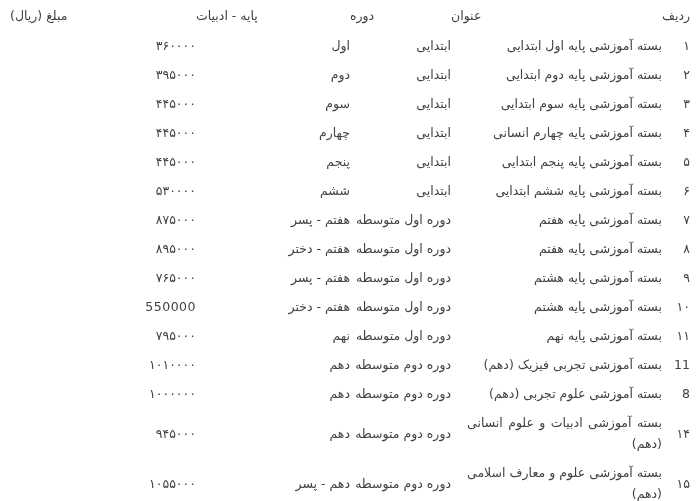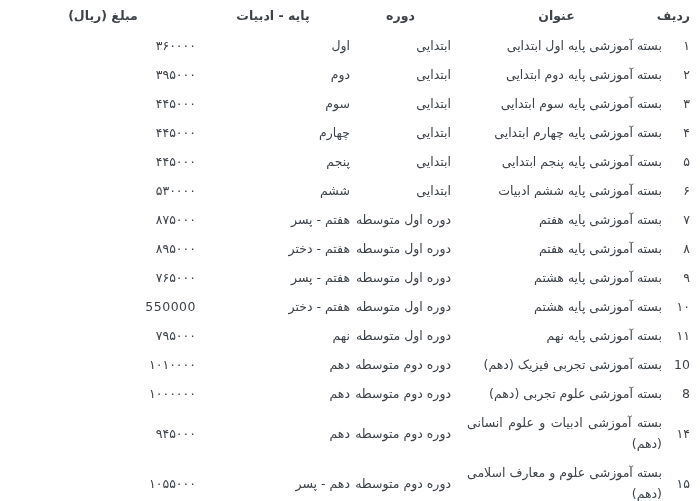--- a/index.html
+++ b/index.html
@@ -24,22 +24,22 @@
     border: none;
     color: #3d4349;
     font-size: 12.5px;
   }
   col.c-radif   { width: 28px;  }
   col.c-onvan   { width: 211px; }
   col.c-dore    { width: 101px; }
   col.c-paye    { width: 154px; }
   col.c-mablagh { width: 186px; }
   th {
-    font-weight: 700;
-    text-align: center;
+    font-weight: 400;
+    text-align: left;
     vertical-align: middle;
     padding: 6px 0 8px 0;
     white-space: nowrap;
     overflow: visible;
   }
   td {
     text-align: right;
     vertical-align: middle;
     padding: 4px 0;
     line-height: 21px;
@@ -93,35 +93,35 @@
         </tr>
         <tr>
           <td class="cell-radif">۳</td>
           <td class="cell-onvan">بسته آموزشی پایه سوم ابتدایی</td>
           <td class="cell-dore">ابتدایی</td>
           <td class="cell-paye">سوم</td>
           <td class="cell-mablagh">۴۴۵۰۰۰</td>
         </tr>
         <tr>
           <td class="cell-radif">۴</td>
-          <td class="cell-onvan">بسته آموزشی پایه چهارم ابتدایی</td>
+          <td class="cell-onvan">بسته آموزشی پایه چهارم انسانی</td>
           <td class="cell-dore">ابتدایی</td>
           <td class="cell-paye">چهارم</td>
           <td class="cell-mablagh">۴۴۵۰۰۰</td>
         </tr>
         <tr>
           <td class="cell-radif">۵</td>
           <td class="cell-onvan">بسته آموزشی پایه پنجم ابتدایی</td>
           <td class="cell-dore">ابتدایی</td>
           <td class="cell-paye">پنجم</td>
           <td class="cell-mablagh">۴۴۵۰۰۰</td>
         </tr>
         <tr>
           <td class="cell-radif">۶</td>
-          <td class="cell-onvan">بسته آموزشی پایه ششم ادبیات</td>
+          <td class="cell-onvan">بسته آموزشی پایه ششم ابتدایی</td>
           <td class="cell-dore">ابتدایی</td>
           <td class="cell-paye">ششم</td>
           <td class="cell-mablagh">۵۳۰۰۰۰</td>
         </tr>
         <tr>
           <td class="cell-radif">۷</td>
           <td class="cell-onvan">بسته آموزشی پایه هفتم</td>
           <td class="cell-dore">دوره اول متوسطه</td>
           <td class="cell-paye">هفتم - پسر</td>
           <td class="cell-mablagh">۸۷۵۰۰۰</td>
@@ -148,21 +148,21 @@
           <td class="cell-mablagh">550000</td>
         </tr>
         <tr>
           <td class="cell-radif">۱۱</td>
           <td class="cell-onvan">بسته آموزشی پایه نهم</td>
           <td class="cell-dore">دوره اول متوسطه</td>
           <td class="cell-paye">نهم</td>
           <td class="cell-mablagh">۷۹۵۰۰۰</td>
         </tr>
         <tr>
-          <td class="cell-radif">10</td>
+          <td class="cell-radif">11</td>
           <td class="cell-onvan">بسته آموزشی تجربی فیزیک (دهم)</td>
           <td class="cell-dore">دوره دوم متوسطه</td>
           <td class="cell-paye">دهم</td>
           <td class="cell-mablagh">۱۰۱۰۰۰۰</td>
         </tr>
         <tr>
           <td class="cell-radif">8</td>
           <td class="cell-onvan">بسته آموزشی علوم تجربی (دهم)</td>
           <td class="cell-dore">دوره دوم متوسطه</td>
           <td class="cell-paye">دهم</td>

